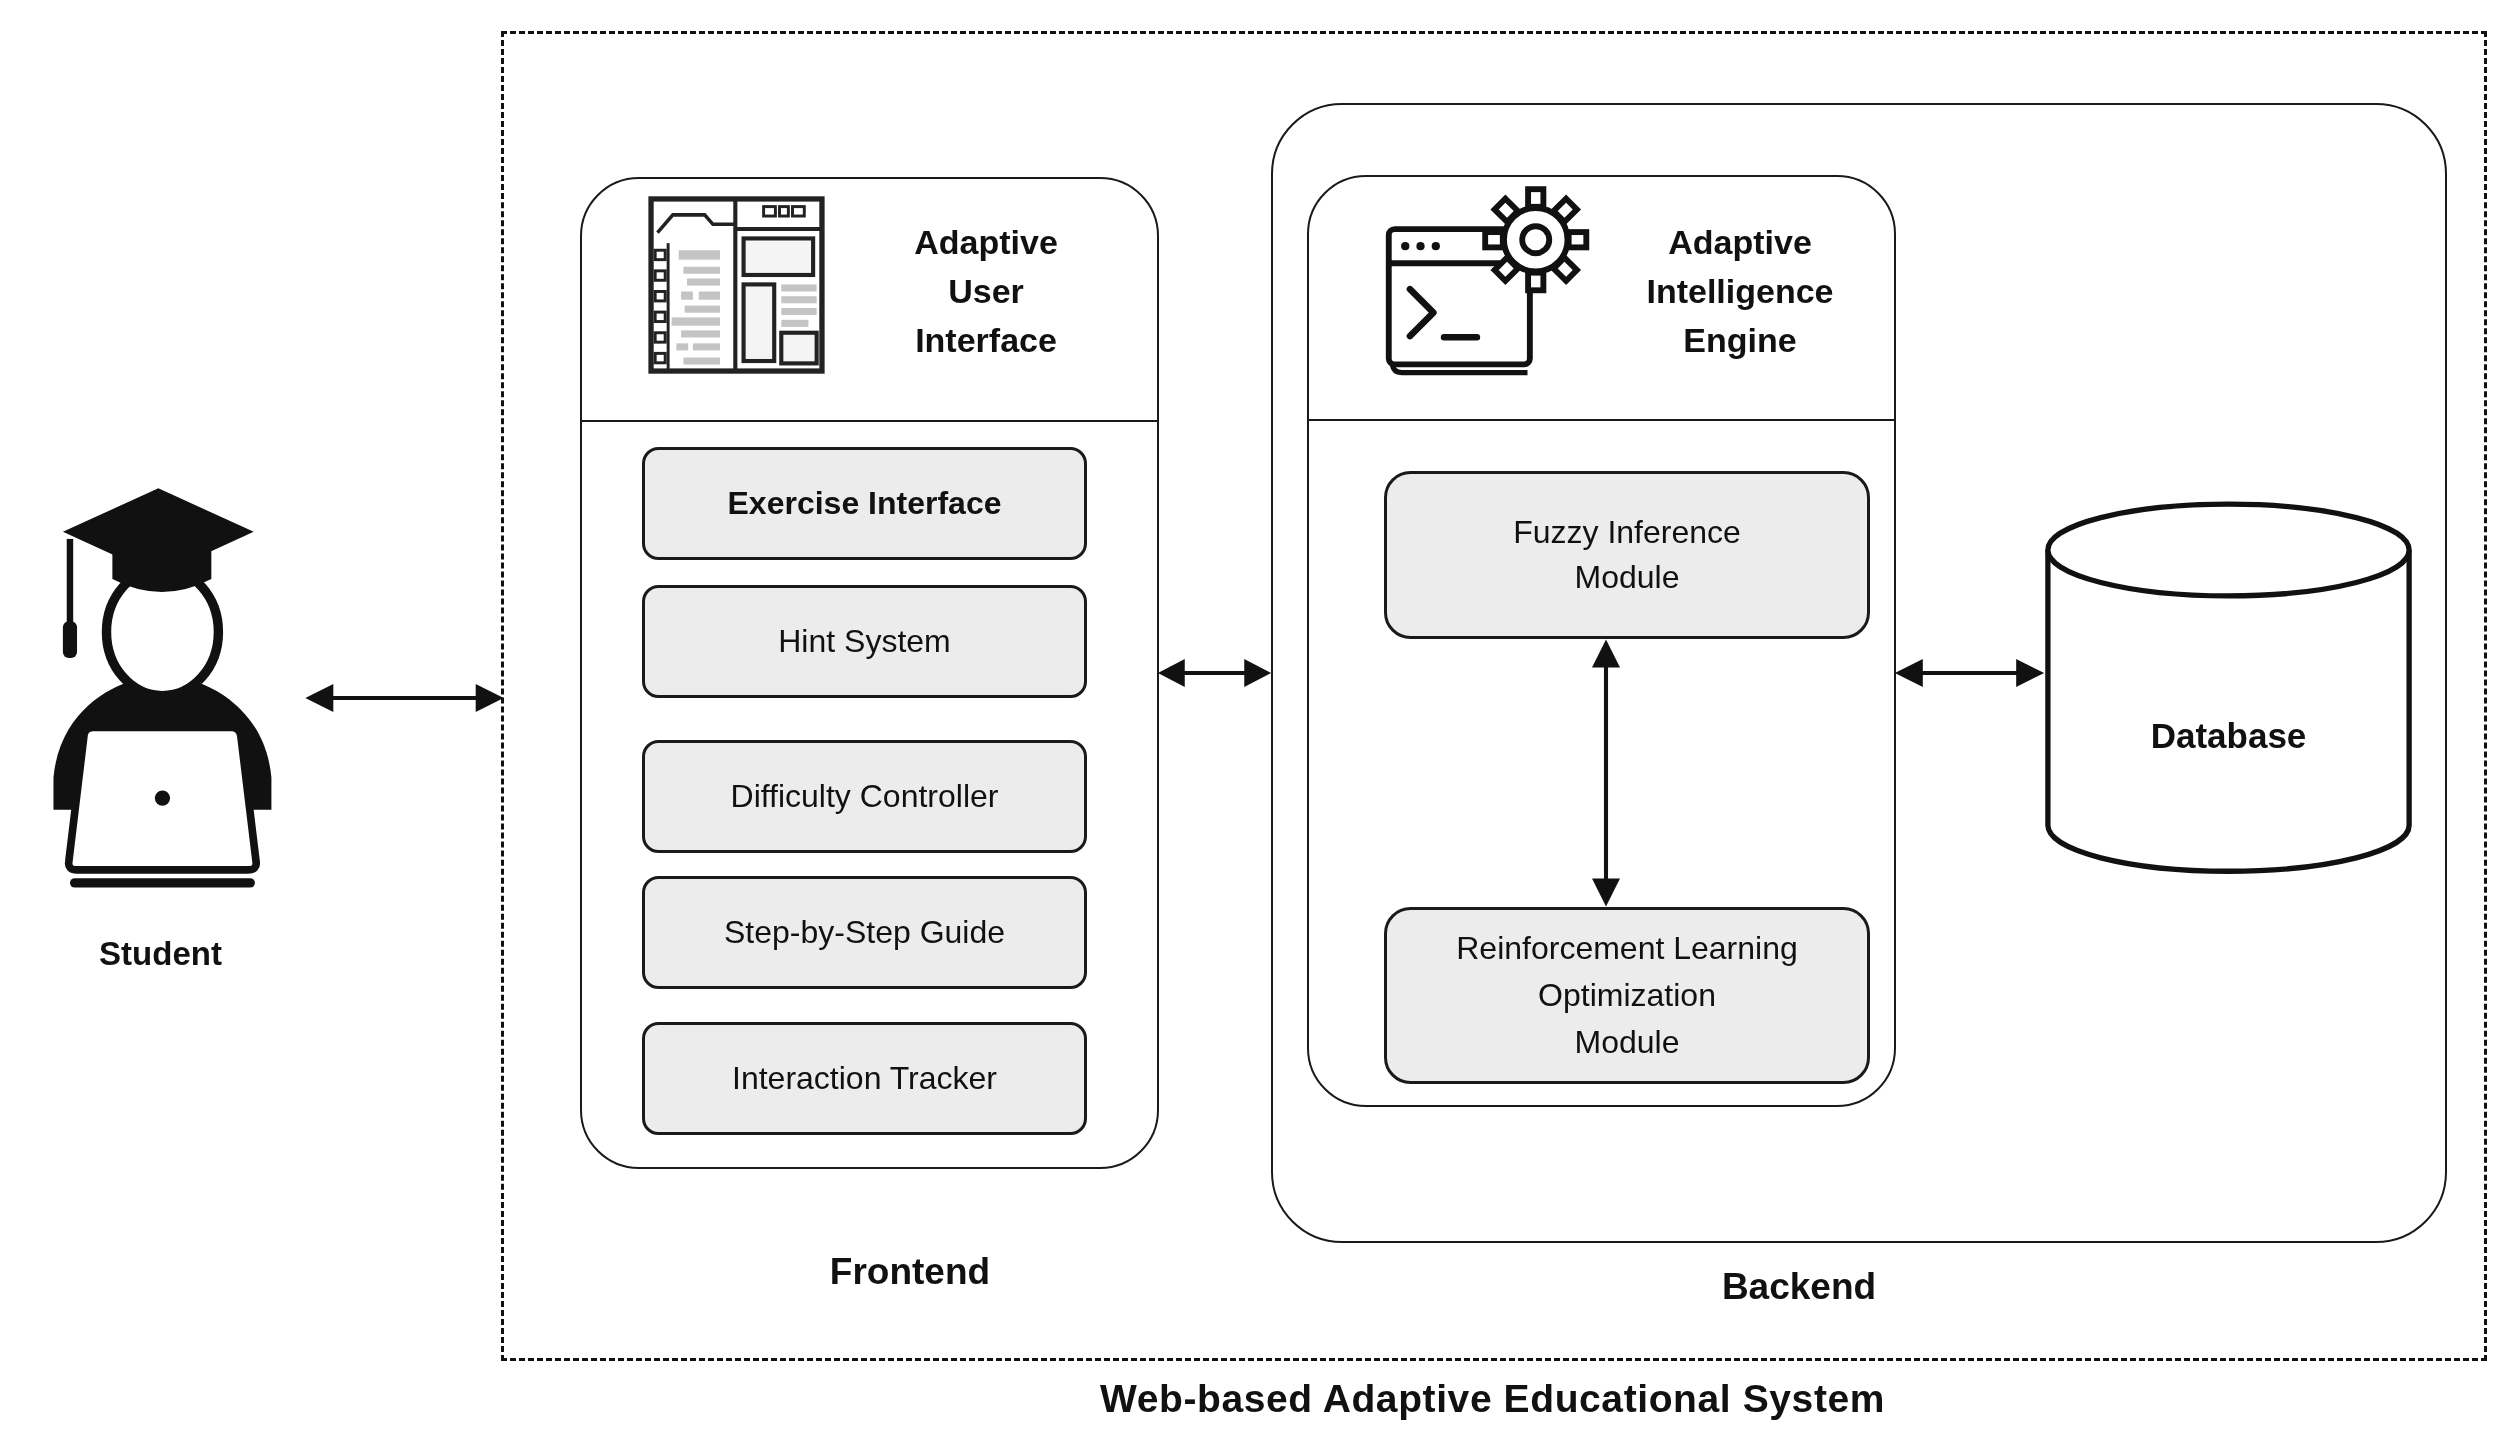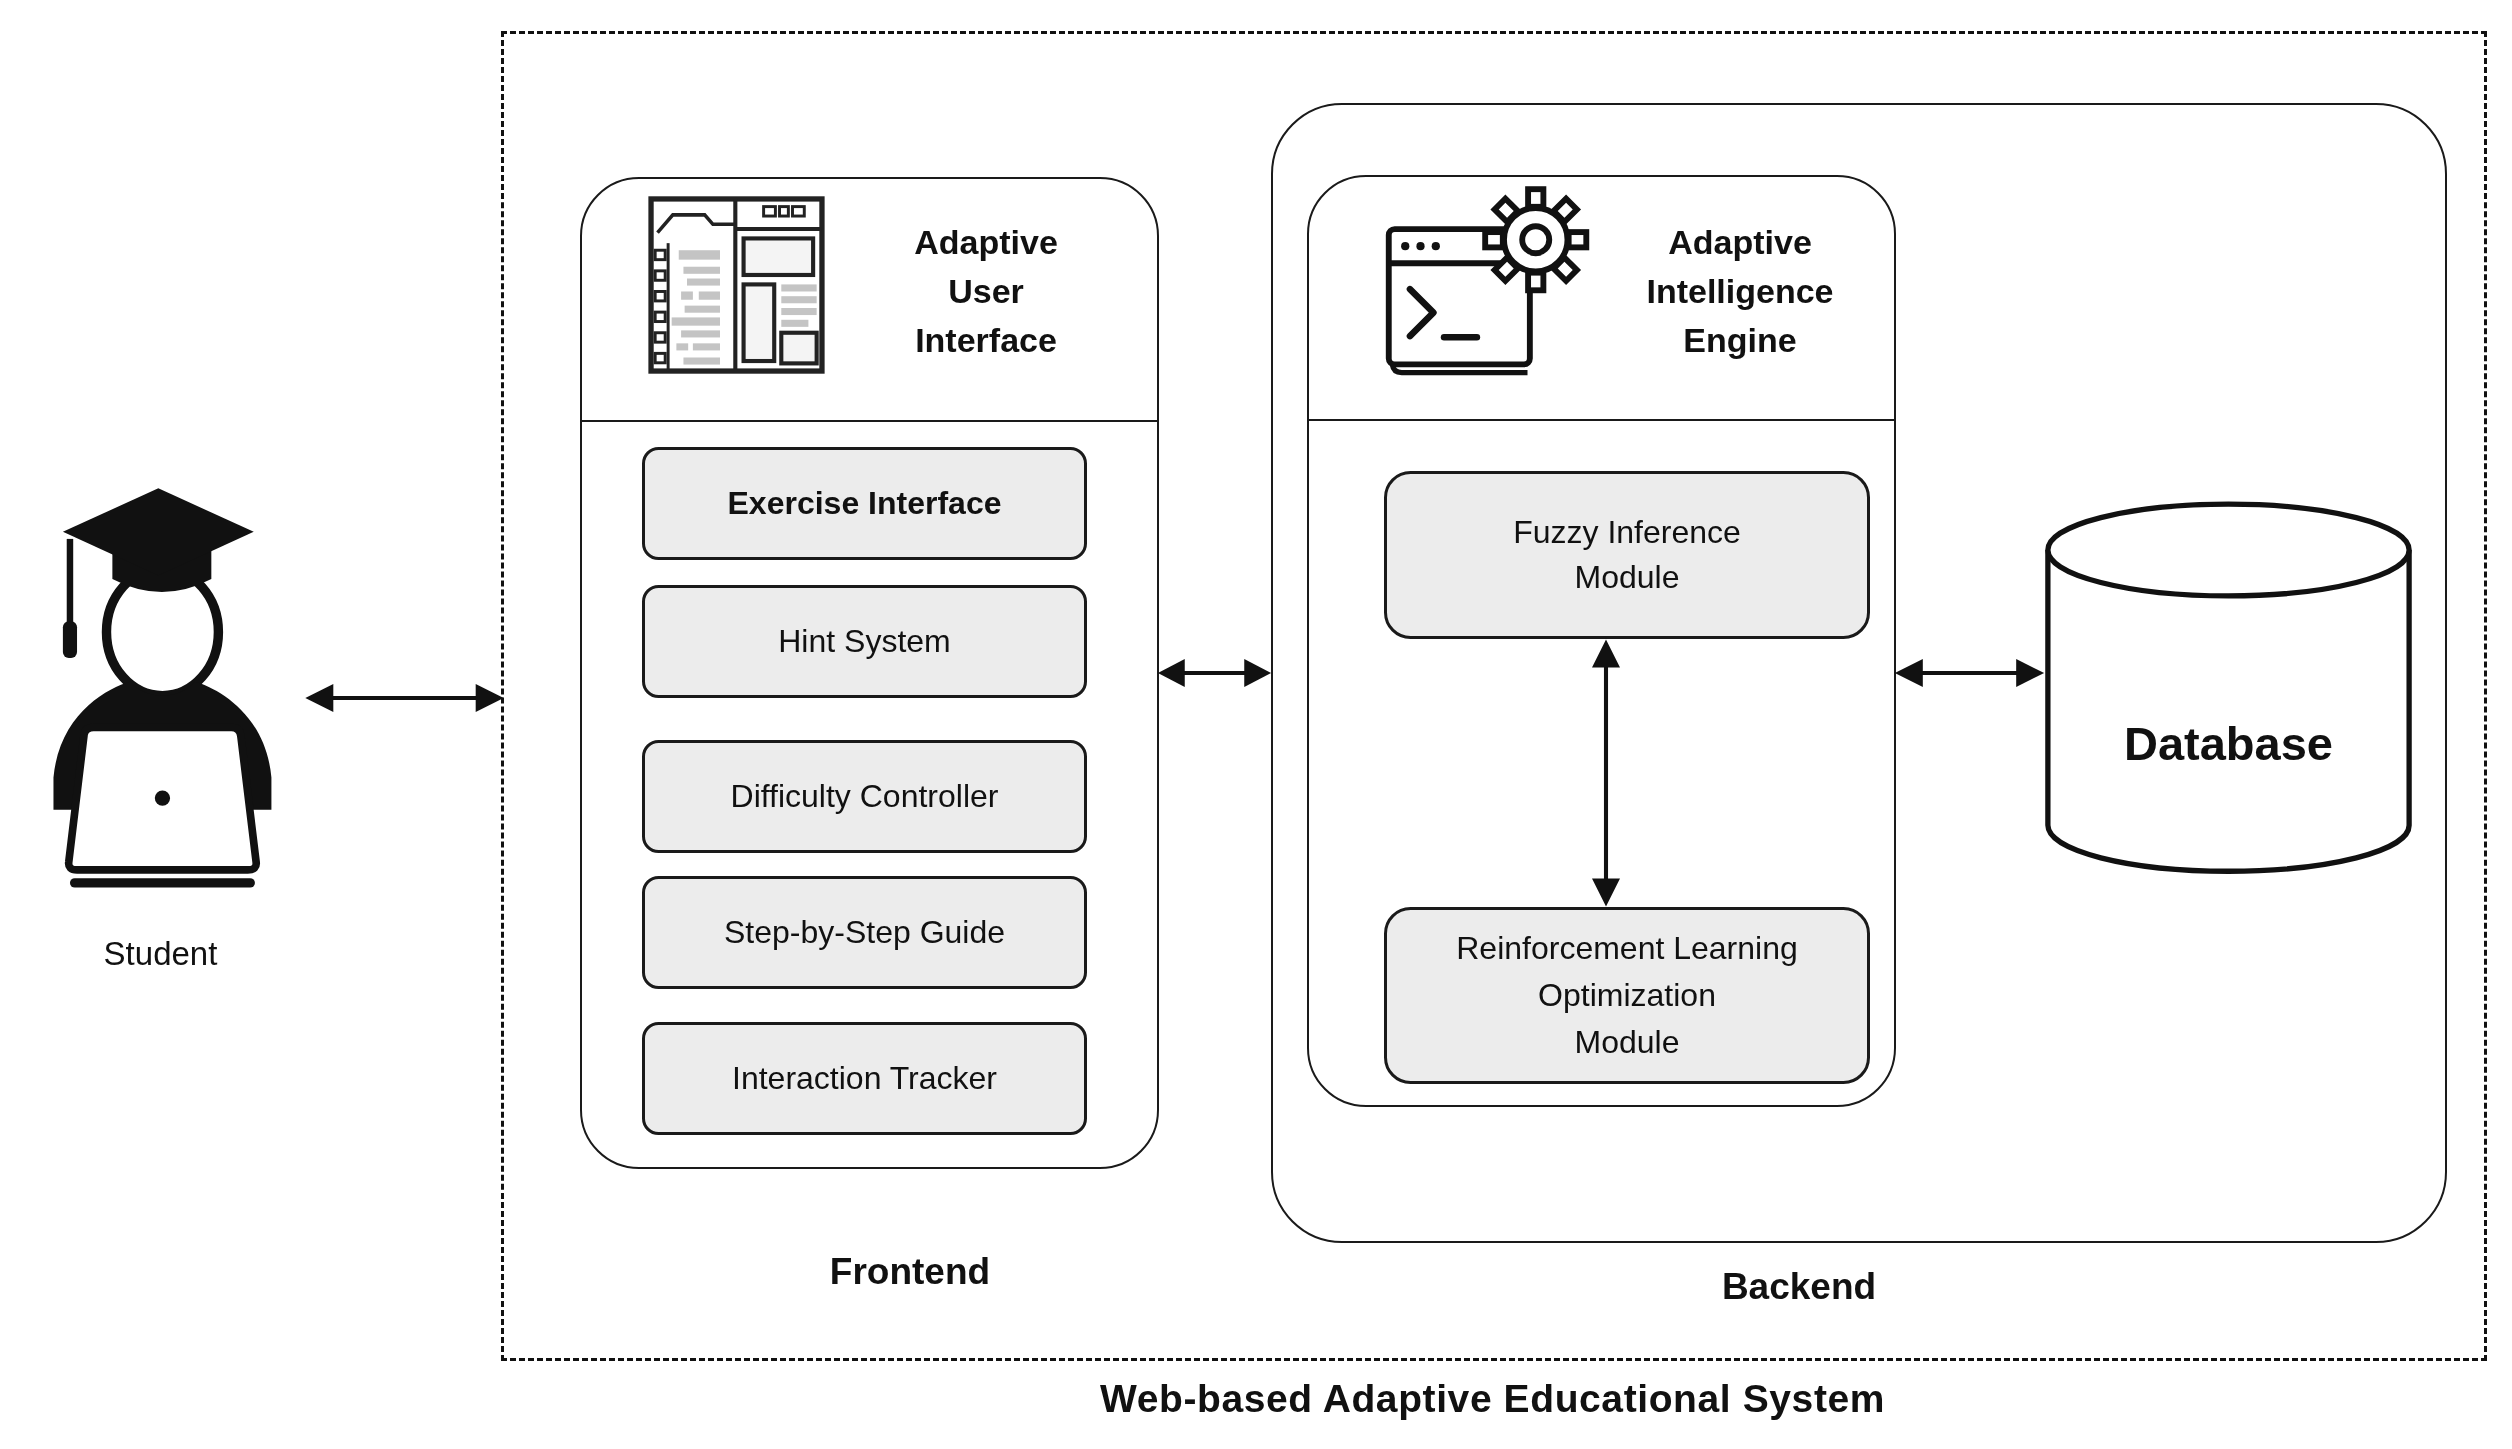--- a/index.html
+++ b/index.html
@@ -29,22 +29,22 @@
   .frontend-title{left:827px;width:318px;}
   .engine-title{left:1584px;width:312px;}
 
   
   .module{border:3.5px solid #1a1a1a;border-radius:16.5px;background:#ececec;
           font-size:32px;line-height:45px;box-sizing:border-box;}
   .fe-mod{left:642px;width:445px;height:113px;}
   .be-mod{left:1384px;width:486px;border-radius:26.5px;}
 
   .section-label{font-size:37px;font-weight:bold;text-align:center;}
-  .student-label{left:13.5px;top:935px;width:294px;font-size:33px;font-weight:normal;text-align:center;}
-  .database-label{left:2042px;top:716px;width:373px;font-size:47px;font-weight:bold;text-align:center;}
+  .student-label{left:13.5px;top:935px;width:294px;font-size:33px;font-weight:bold;text-align:center;}
+  .database-label{left:2042px;top:716px;width:373px;font-size:35px;font-weight:bold;text-align:center;}
 
   svg{display:block;overflow:visible;}
 </style>
 </head>
 <body>
 
 <div id="canvas">
 
   <svg class="abs" style="left:17.7px;top:480px;" width="283" height="430" viewBox="0 0 480 730">
     <ellipse cx="245" cy="258" rx="95" ry="108" fill="#fff" stroke="#111" stroke-width="16"></ellipse>

